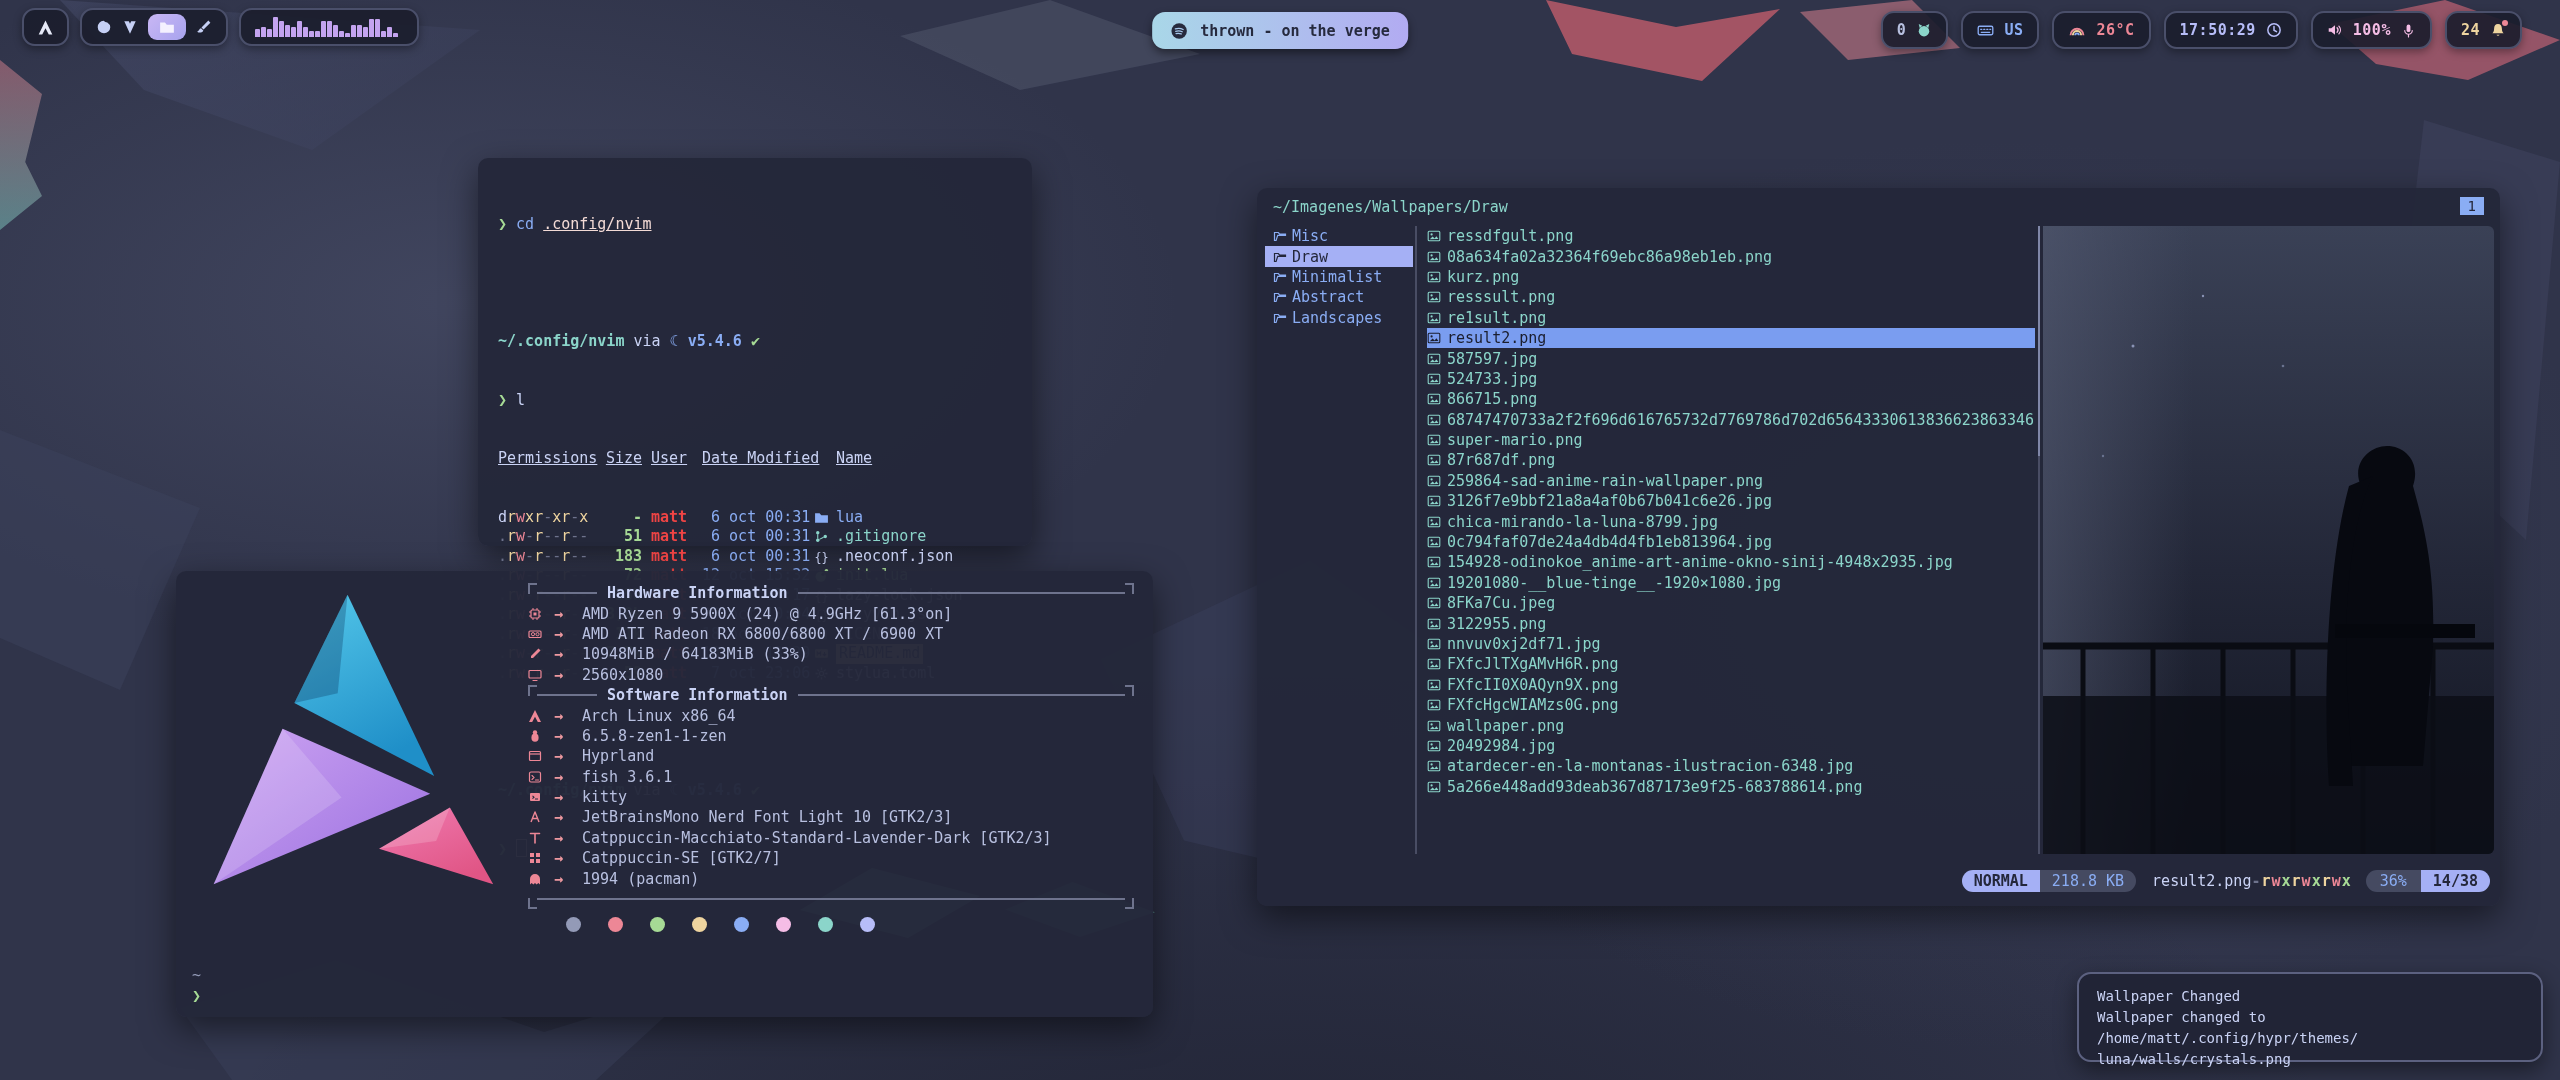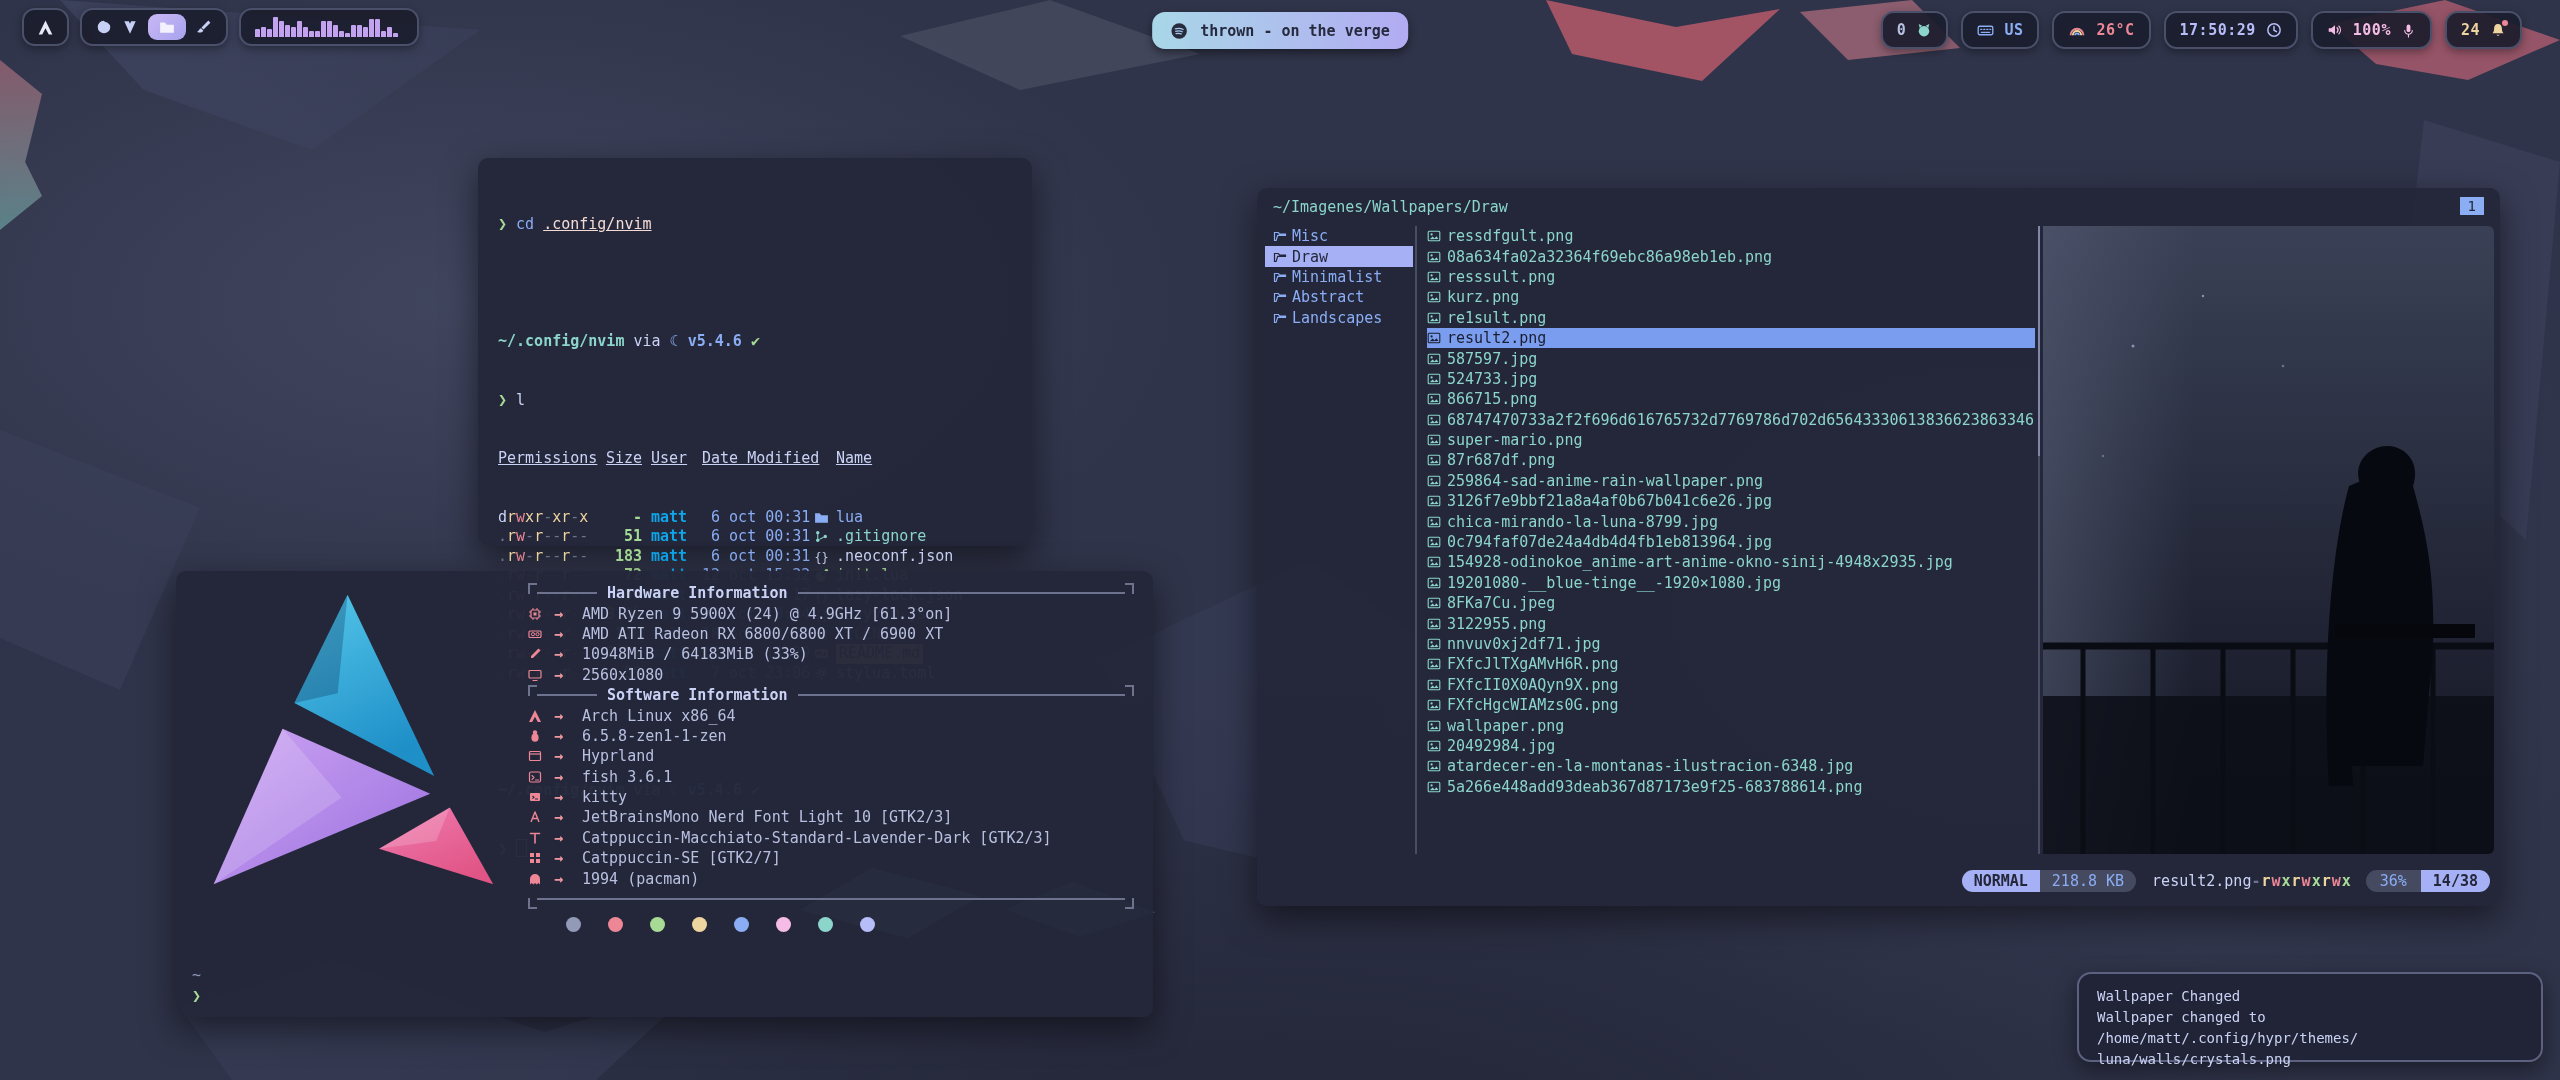--- a/index.html
+++ b/index.html
@@ -50,21 +50,21 @@
   
   #terminal1{left:478px;top:158px;width:554px;height:388px;padding:18px 20px;
      font-size:15px;line-height:19.5px;color:#cad3f5;white-space:pre;}
   .t-blank{height:19.5px;}
   .c-green{color:#a6da95;} .c-blue{color:#8aadf4;} .c-teal{color:#8bd5ca;} .c-text{color:#cad3f5;} .c-gray{color:#939ab7;}
   .bold{font-weight:bold;}
   .u{text-decoration:underline;}
   .t-row{display:flex;height:19.5px;align-items:center;}
   .t-perms{width:100px;}
   .t-size{width:44px;text-align:right;color:#a6da95;font-weight:bold;}
-  .t-user{width:46px;margin-left:9px;color:#0ea5e9;font-weight:bold;}
+  .t-user{width:46px;margin-left:9px;color:#ef4444;font-weight:bold;}
   .t-date{width:112px;margin-left:5px;color:#8aadf4;}
   .t-ficon{width:22px;display:flex;align-items:center;}
   .t-name.hl{background:#eed49f;color:#24273a !important;padding:0 3px;}
   .headers{display:flex;}
   .h-perms{width:100px;} .h-size{width:44px;text-align:right;} .h-user{width:46px;margin-left:9px;} .h-date{width:112px;margin-left:5px;} .h-name{margin-left:22px;}
   .headers span{text-decoration:underline;}
   .cursor-box{display:inline-block;width:9px;height:16px;border:1.5px solid #f4dbd6;vertical-align:-3px;margin-left:9px;}
 
   
   #fetch{left:176px;top:571px;width:977px;height:446px;padding:12px;font-size:15px;color:#b8c0e0;}
@@ -569,26 +569,26 @@
           </svg></span><span>ressdfgult.png</span></div>
       <div class="fm-row"><span class="s-icon"><svg width="14" height="14" viewBox="0 0 14 14">
             <rect x="1.2" y="2.2" width="11.6" height="9.6" rx="1" fill="none" stroke="currentColor" stroke-width="1.1"></rect>
             <circle cx="4.6" cy="5.4" r="1.1" fill="currentColor"></circle>
             <path d="M2.8 10.2 5.6 7.4l2 2 1.8-2.2 2 2.8z" fill="currentColor"></path>
           </svg></span><span>08a634fa02a32364f69ebc86a98eb1eb.png</span></div>
       <div class="fm-row"><span class="s-icon"><svg width="14" height="14" viewBox="0 0 14 14">
             <rect x="1.2" y="2.2" width="11.6" height="9.6" rx="1" fill="none" stroke="currentColor" stroke-width="1.1"></rect>
             <circle cx="4.6" cy="5.4" r="1.1" fill="currentColor"></circle>
             <path d="M2.8 10.2 5.6 7.4l2 2 1.8-2.2 2 2.8z" fill="currentColor"></path>
+          </svg></span><span>kurz.png</span></div>
+      <div class="fm-row"><span class="s-icon"><svg width="14" height="14" viewBox="0 0 14 14">
+            <rect x="1.2" y="2.2" width="11.6" height="9.6" rx="1" fill="none" stroke="currentColor" stroke-width="1.1"></rect>
+            <circle cx="4.6" cy="5.4" r="1.1" fill="currentColor"></circle>
+            <path d="M2.8 10.2 5.6 7.4l2 2 1.8-2.2 2 2.8z" fill="currentColor"></path>
           </svg></span><span>resssult.png</span></div>
-      <div class="fm-row"><span class="s-icon"><svg width="14" height="14" viewBox="0 0 14 14">
-            <rect x="1.2" y="2.2" width="11.6" height="9.6" rx="1" fill="none" stroke="currentColor" stroke-width="1.1"></rect>
-            <circle cx="4.6" cy="5.4" r="1.1" fill="currentColor"></circle>
-            <path d="M2.8 10.2 5.6 7.4l2 2 1.8-2.2 2 2.8z" fill="currentColor"></path>
-          </svg></span><span>kurz.png</span></div>
       <div class="fm-row"><span class="s-icon"><svg width="14" height="14" viewBox="0 0 14 14">
             <rect x="1.2" y="2.2" width="11.6" height="9.6" rx="1" fill="none" stroke="currentColor" stroke-width="1.1"></rect>
             <circle cx="4.6" cy="5.4" r="1.1" fill="currentColor"></circle>
             <path d="M2.8 10.2 5.6 7.4l2 2 1.8-2.2 2 2.8z" fill="currentColor"></path>
           </svg></span><span>re1sult.png</span></div>
       <div class="fm-row selected"><span class="s-icon"><svg width="14" height="14" viewBox="0 0 14 14">
             <rect x="1.2" y="2.2" width="11.6" height="9.6" rx="1" fill="none" stroke="currentColor" stroke-width="1.1"></rect>
             <circle cx="4.6" cy="5.4" r="1.1" fill="currentColor"></circle>
             <path d="M2.8 10.2 5.6 7.4l2 2 1.8-2.2 2 2.8z" fill="currentColor"></path>
           </svg></span><span>result2.png</span></div>

